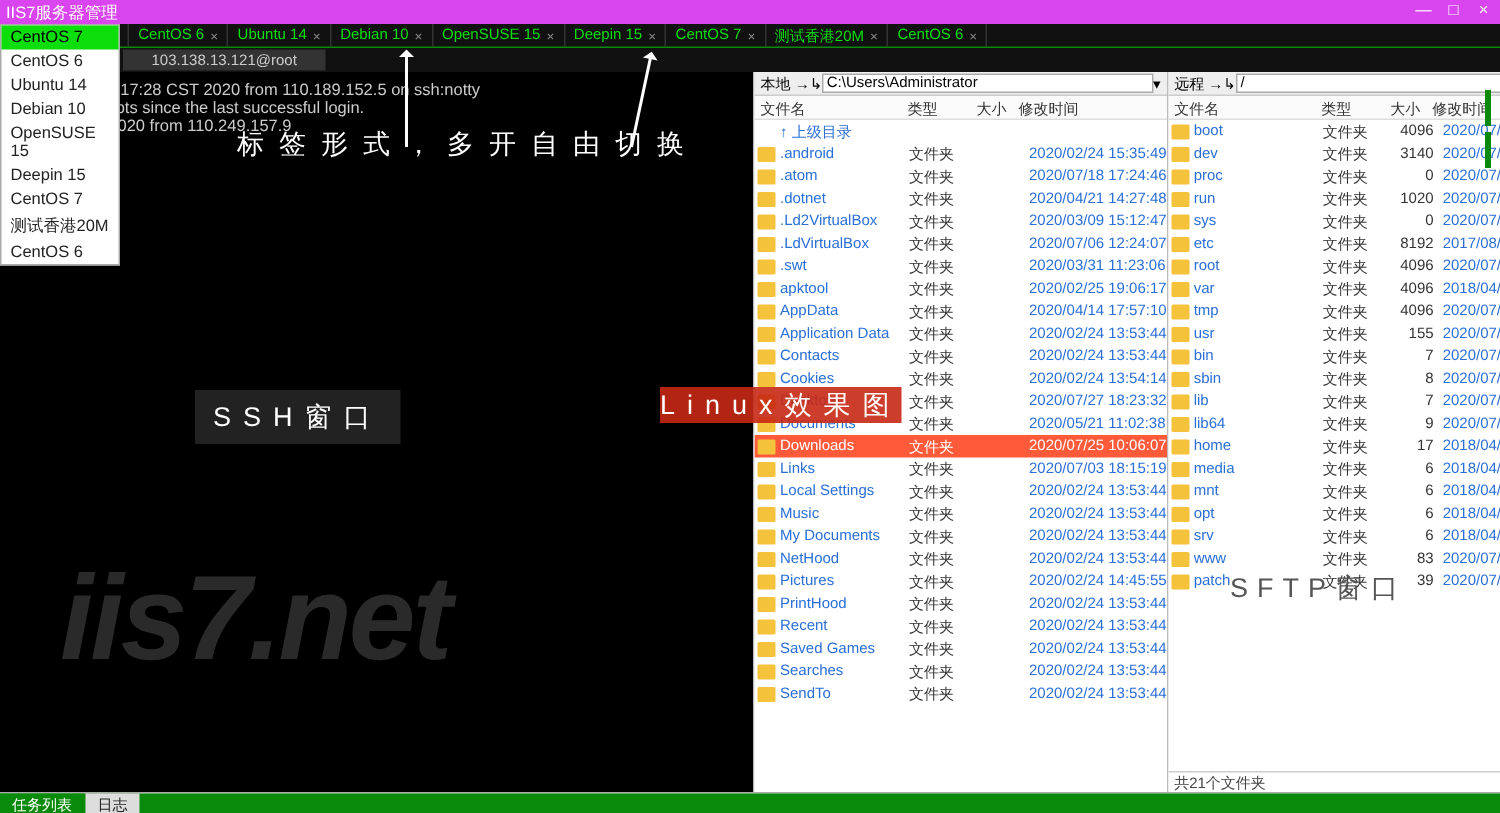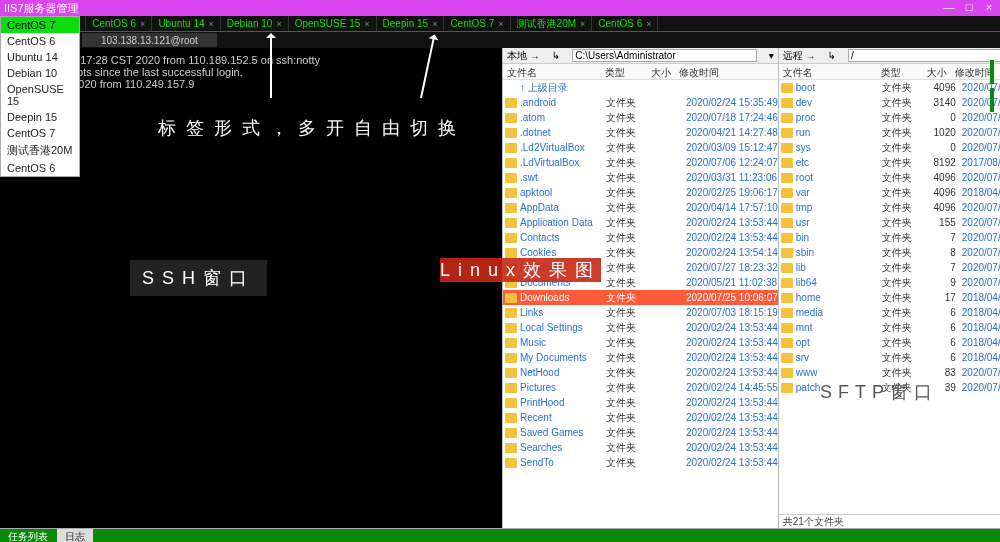--- a/index.html
+++ b/index.html
@@ -17,21 +17,21 @@
 .sb-item.sel{background:#0cde0c;color:#000}
 .pathbar{height:16px;background:#111;display:flex;align-items:center;color:#ccc;font-size:10px}
 .pathbar .seg{padding:0 6px}
 .pathbar .pathbox{background:#333;height:14px;padding:0 19px;display:flex;align-items:center;margin-left:2px}
 .main{display:flex;height:calc(542px - 16px - 16px - 16px - 14px)}
 .terminal{flex:0 0 502px;background:#000;color:#ccc;padding:6px 8px;font-family:Consolas,monospace;font-size:11px;position:relative;overflow:hidden}
 .terminal .line{white-space:pre}
 .watermark{position:absolute;left:40px;bottom:70px;font-size:80px;font-weight:700;color:rgba(120,120,120,0.35);font-style:italic;letter-spacing:-2px;pointer-events:none}
 .filepanes{flex:1;display:flex;background:#f7f7f7}
 .pane{flex:1;display:flex;flex-direction:column;border-left:1px solid #bbb}
-.pane-hdr{height:16px;background:#eee;display:flex;align-items:center;padding:0 4px;font-size:10px;gap:12px;border-bottom:1px solid #ccc}
+.pane-hdr{height:16px;background:#eee;display:flex;align-items:center;padding:0 4px;font-size:10px;gap:0;border-bottom:1px solid #ccc}
 .pane-hdr input{flex:1;height:13px;font-size:10px;border:1px solid #aaa;padding:0 2px}
 .colhdr{height:16px;background:#fafafa;display:flex;font-size:10px;color:#333;border-bottom:1px solid #ddd}
 .colhdr span{padding:2px 4px}
 .c1{flex:0 0 98px}.c2{flex:0 0 40px}.c3{flex:0 0 34px;text-align:right}.c4{flex:1}
 .rows{flex:1;overflow:hidden;background:#fff}
 .row{display:flex;font-size:10px;color:#222;height:15px;align-items:center;padding-left:2px}
 .row .ic{width:12px;height:10px;background:#f5c23b;margin-right:3px;border-radius:1px}
 .row.up .ic{background:none}
 .row.up .nm{color:#2a6fd6}
 .row .nm{flex:0 0 86px;color:#2a6fd6;white-space:nowrap;overflow:hidden}
@@ -122,20 +122,21 @@
 </div>
 
 <div class="main">
 
   <div class="terminal">
     <div id="termlines">
         <div class="line">Mon Jul 27 18:17:28 CST 2020 from 110.189.152.5 on ssh:notty</div>
         <div class="line">  d login attempts since the last successful login.</div>
         <div class="line"> 27 16:37:33 2020 from 110.249.157.9</div>
       </div>
+    <div class="watermark">iis7.net</div>
   </div>
 
   <div class="filepanes">
     <div class="pane" id="pane-local">
         <div class="pane-hdr">
           <span>本地 →</span>
           <span>↳</span>
           <input value="C:\Users\Administrator" style="">
           <span>▾</span>
         </div>
@@ -498,18 +499,18 @@
 </div>
 
 <div class="taskarea">
   <div class="tasktabs" id="tasktabs">
       <div class="tasktab act">任务列表</div>
       <div class="tasktab">日志</div>
     </div>
 
 </div>
 
-<div class="annot" style="left:158px;top:116px;letter-spacing:10px">标签形式，多开自由切换</div>
+<div class="annot" style="left:158px;top:84px;letter-spacing:10px">标签形式，多开自由切换</div>
 <div class="arrow" style="left:270px;top:34px;height:64px"></div>
 <div class="arrow" style="left:420px;top:34px;height:64px;transform:rotate(12deg);transform-origin:bottom"></div>
 <div class="annot box" style="left:130px;top:260px">SSH窗口</div>
 <div class="annot red" style="left:440px;top:258px">Linux效果图</div>
 <div class="annot" style="left:820px;top:380px;color:#555;letter-spacing:6px">SFTP窗口</div>
 
 </body></html>

